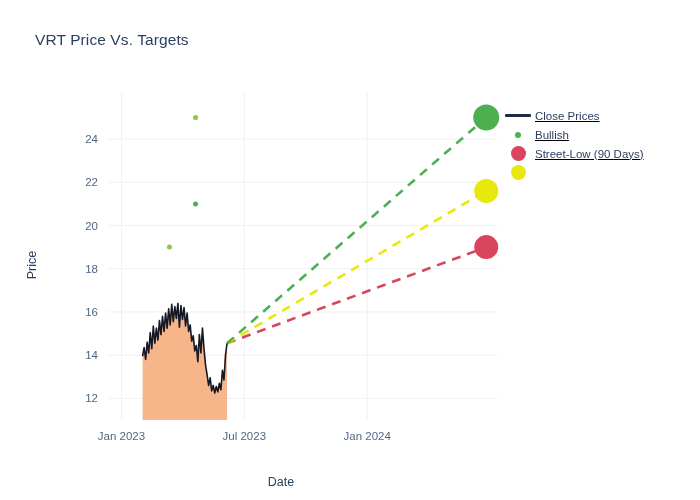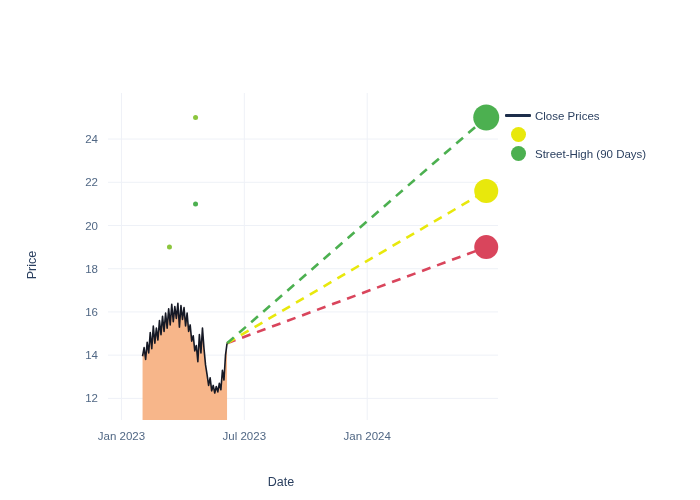--- a/index.html
+++ b/index.html
@@ -42,20 +42,21 @@
   #legend {
     position: absolute;
     left: 503px;
     top: 106px;
     width: 195px;
   }
   .legend-row {
     display: flex;
     align-items: center;
     height: 19px;
+    text-decoration: underline;
   }
   .legend-key {
     width: 30px;
     display: flex;
     align-items: center;
     justify-content: center;
     flex: 0 0 30px;
   }
   .legend-line {
     width: 26px;
@@ -73,20 +74,21 @@
     white-space: nowrap;
     padding-left: 2px;
     font-family: "Liberation Sans", "DejaVu Sans", sans-serif;
   }
 </style>
 </head>
 <body>
 
 <div id="root">
 
+  <div id="chart-title">VRT Price Vs. Targets</div>
 
   <svg id="plot-svg" width="700" height="500">
     <g id="gridlines-y">
         <line x1="108" x2="498" y1="398.38926174496646" y2="398.38926174496646" stroke="#eef1f7" stroke-width="1"></line>
         <line x1="108" x2="498" y1="355.1677852348993" y2="355.1677852348993" stroke="#eef1f7" stroke-width="1"></line>
         <line x1="108" x2="498" y1="311.9463087248322" y2="311.9463087248322" stroke="#eef1f7" stroke-width="1"></line>
         <line x1="108" x2="498" y1="268.7248322147651" y2="268.7248322147651" stroke="#eef1f7" stroke-width="1"></line>
         <line x1="108" x2="498" y1="225.50335570469798" y2="225.50335570469798" stroke="#eef1f7" stroke-width="1"></line>
         <line x1="108" x2="498" y1="182.28187919463085" y2="182.28187919463085" stroke="#eef1f7" stroke-width="1"></line>
         <line x1="108" x2="498" y1="139.0604026845637" y2="139.0604026845637" stroke="#eef1f7" stroke-width="1"></line>
@@ -137,24 +139,30 @@
 
   <div id="legend">
       <div class="legend-row">
         <span class="legend-key">
           <span class="legend-line" style="background: rgb(28, 45, 74);"></span>
         </span>
         <span class="legend-label">Close Prices</span>
       </div>
       <div class="legend-row">
         <span class="legend-key">
-          <span class="legend-dot" style="width: 15px; height: 15px; background: rgb(232, 232, 12);"></span>
+          <span class="legend-dot" style="width: 6px; height: 6px; background: rgb(76, 176, 80);"></span>
         </span>
+        <span class="legend-label">Bullish</span>
       </div>
       <div class="legend-row">
         <span class="legend-key">
-          <span class="legend-dot" style="width: 15px; height: 15px; background: rgb(76, 176, 80);"></span>
+          <span class="legend-dot" style="width: 15px; height: 15px; background: rgb(217, 69, 92);"></span>
         </span>
-        <span class="legend-label">Street-High (90 Days)</span>
+        <span class="legend-label">Street-Low (90 Days)</span>
+      </div>
+      <div class="legend-row">
+        <span class="legend-key">
+          <span class="legend-dot" style="width: 15px; height: 15px; background: rgb(232, 232, 12);"></span>
+        </span>
       </div>
     </div>
 
 </div>
 
 </body></html>

